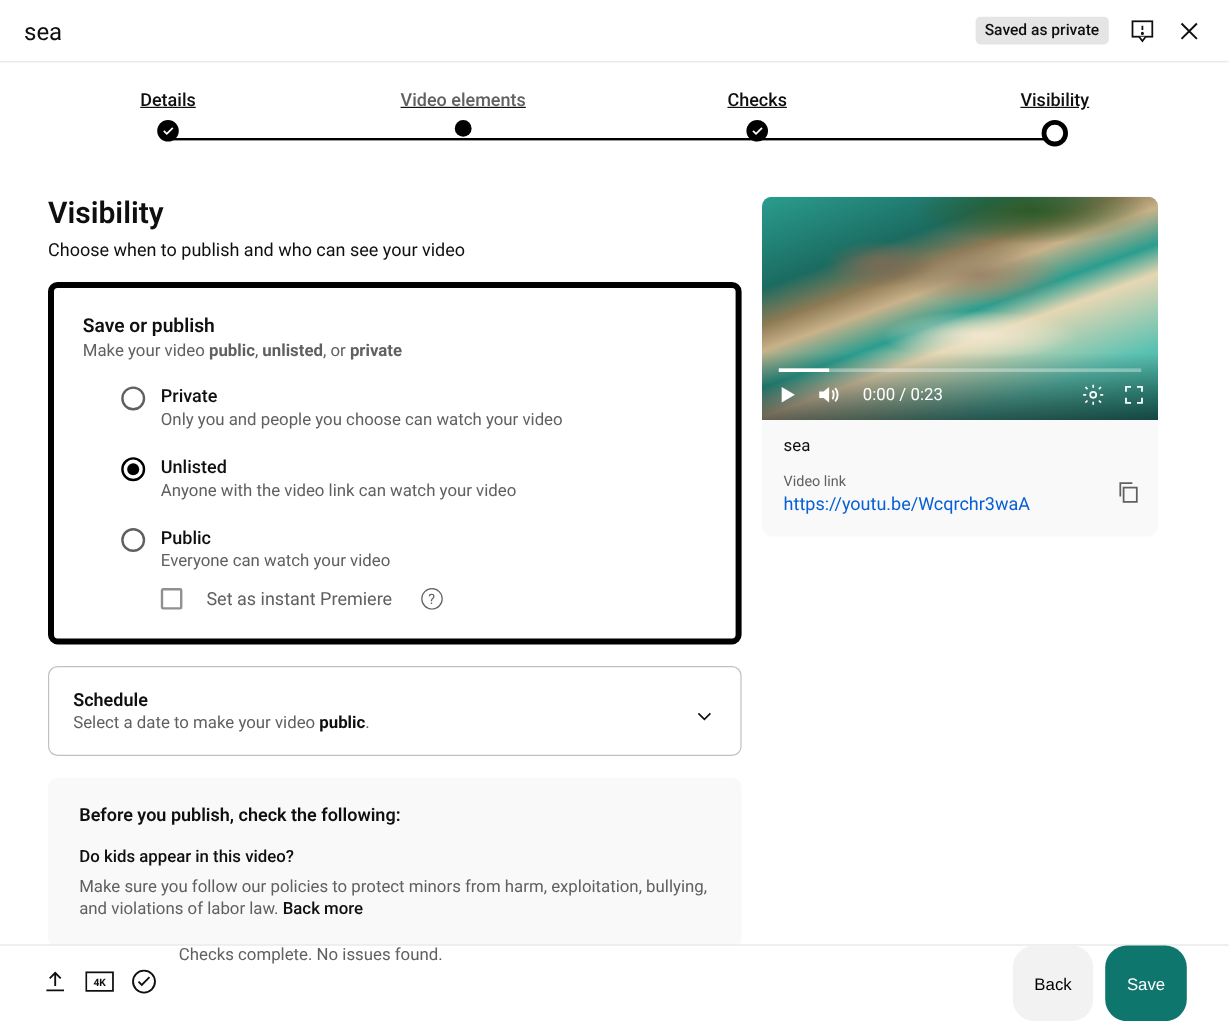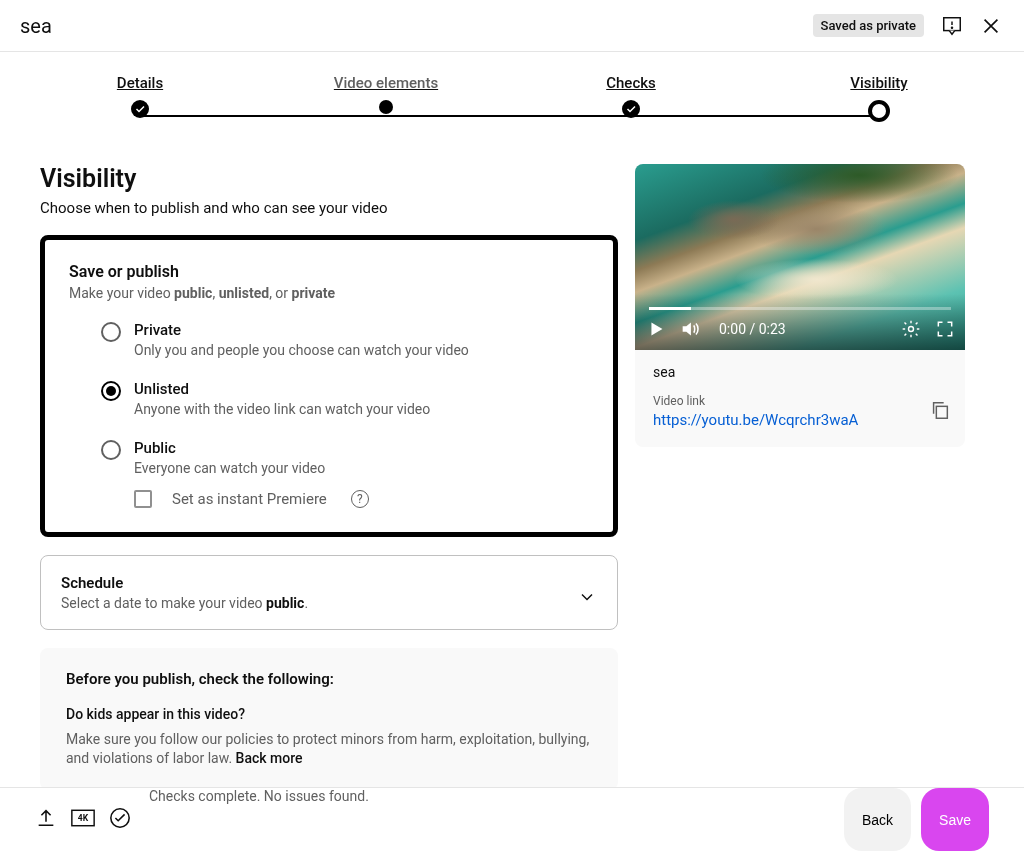--- a/index.html
+++ b/index.html
@@ -82,21 +82,21 @@
   .meta .link { font-size:15px; color:#065fd4; margin-top:3px; cursor:pointer; }
   .copybtn { position:absolute; right:14px; bottom:22px; cursor:pointer; }
 
   
   .footer { position:absolute; left:0; right:0; bottom:0; height:64px; border-top:1px solid #e5e5e5; display:flex; padding:0 35px; background:#fff; }
   .ficons { display:flex; align-items:center; gap:14px; }
   .fstatus { font-size:14px; color:#606060; margin-left:18px; }
   .fbtns { margin-left:auto; display:flex; gap:10px; }
   .btn { border:none; border-radius:18px; padding:9px 18px; font-size:14px; font-weight:500; cursor:pointer; }
   .btn.back { background:#f2f2f2; }
-  .btn.save { background:#d946ef; color:#fff; }
+  .btn.save { background:#0f766e; color:#fff; }
 
   
   .sb-track { position:absolute; right:0; top:53px; bottom:65px; width:13px; }
 </style>
 </head>
 <body>
 
 <div class="header">
   <div class="title">sea</div>
   <div class="hdr-right">

